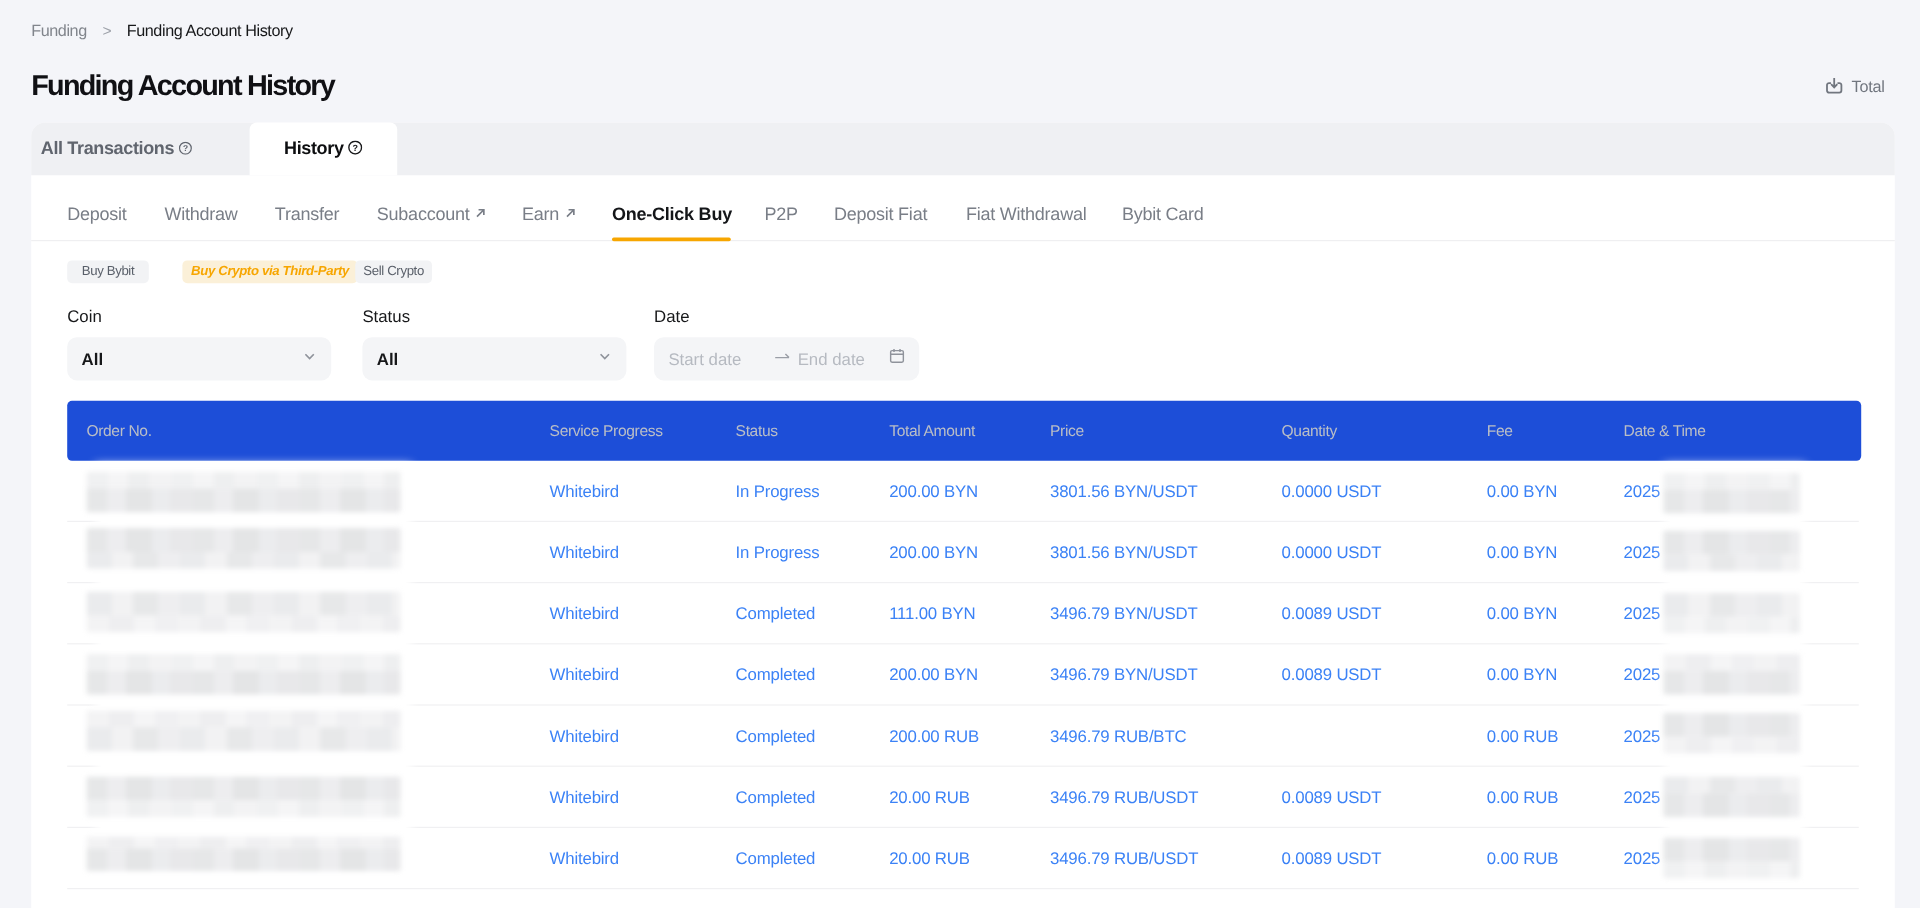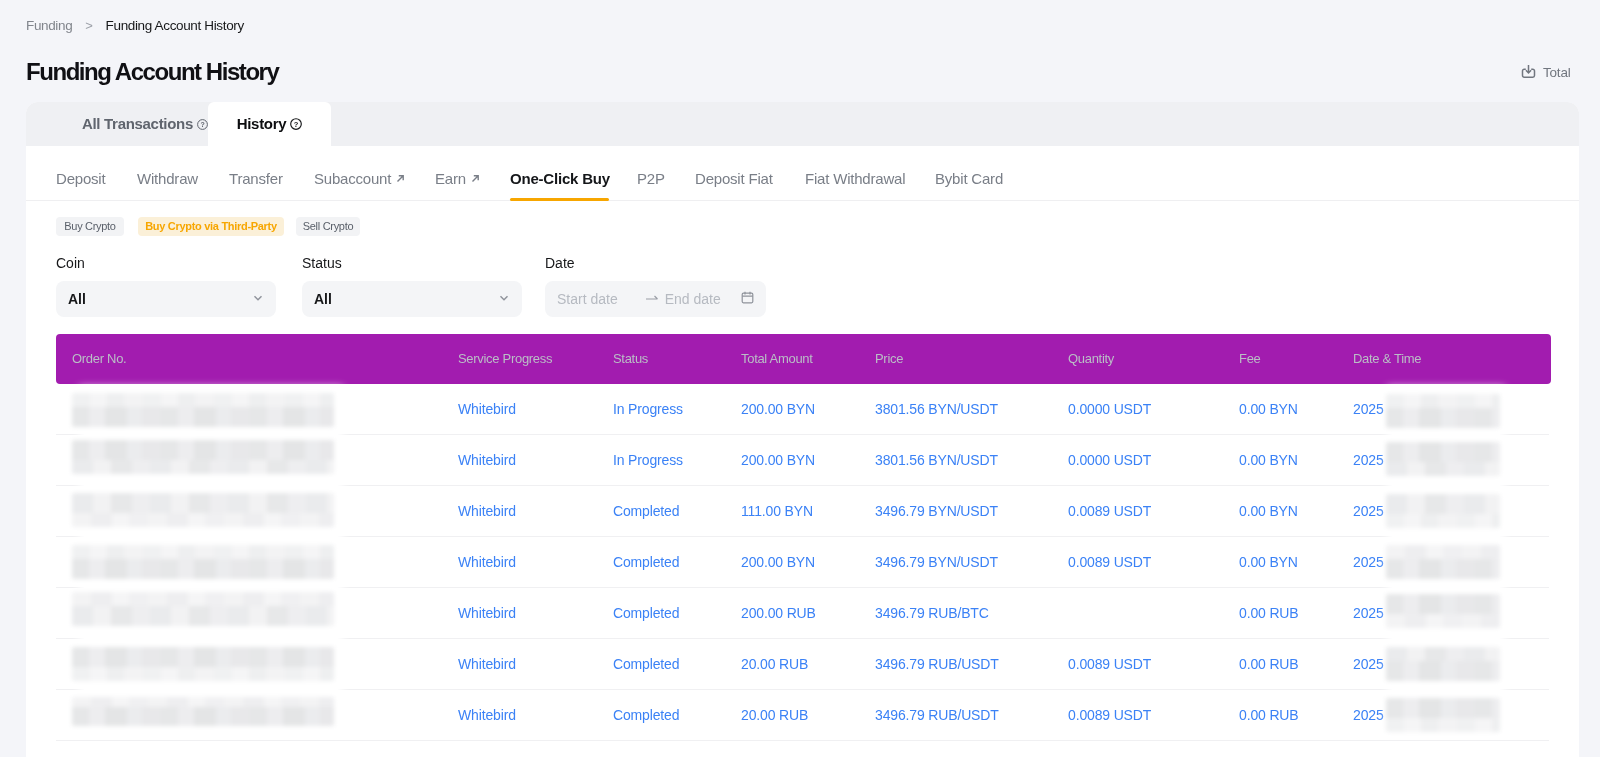--- a/index.html
+++ b/index.html
@@ -11,21 +11,21 @@
 .crumb { top:18px; left:26px; font-size:13.5px; letter-spacing:-0.35px; color:#81858c; display:flex; align-items:center; }
 .crumb .sep { margin:0 13px; color:#9ca0a8; font-size:13px; }
 .crumb .cur { color:#17181a; font-weight:500; }
 .title { top:58px; left:26px; font-size:24px; font-weight:700; color:#101014; letter-spacing:-1.45px; }
 .export { top:64px; left:1521px; width:60px; height:16px; display:flex; align-items:center; color:#71767f; font-size:13.5px; font-weight:500; letter-spacing:-0.2px; }
 .export svg { margin-right:7px; }
 
 
 .panel { left:26px; top:102px; width:1553px; height:655px; background:#ffffff; border-radius:12px 12px 0 0; }
 .tabstrip { left:0; top:0; width:1553px; height:44px; background:#eff0f3; border-radius:12px 12px 0 0; }
-.tab-inactive { left:8px; top:0; width:174px; height:44px; line-height:44px; text-align:right; font-size:15px; font-weight:600; color:#60656e; letter-spacing:-0.3px; }
+.tab-inactive { left:8px; top:0; width:174px; height:44px; line-height:44px; text-align:left; font-size:15px; font-weight:600; color:#60656e; letter-spacing:-0.3px; }
 .tab-active { left:182px; top:0; width:123px; height:44px; background:#ffffff; border-radius:6px 6px 0 0; line-height:44px; text-align:center; font-size:15px; font-weight:700; color:#0d0e10; letter-spacing:-0.3px; }
 .qicon { display:inline-block; vertical-align:-1px; margin-left:4px; }
 
 
 .subnav { left:0; top:44px; width:1553px; height:55px; border-bottom:1px solid #efeff1; }
 .sn { position:absolute; top:66px; height:22px; line-height:22px; font-size:15px; color:#797e87; white-space:nowrap; letter-spacing:-0.2px; }
 .sn.active { color:#141619; font-weight:700; }
 .sn .arr { margin-left:4px; }
 .underline { position:absolute; left:484px; top:96px; width:99px; height:3px; background:#f7a600; border-radius:2px; }
 
@@ -34,21 +34,21 @@
 .pill.on { background:#fbf0d8; color:#f7a600; font-weight:700; }
 
 
 .flabel { position:absolute; top:153px; font-size:14px; color:#17181a; }
 .fbox { position:absolute; top:179px; width:220px; height:36px; background:#f4f5f7; border-radius:8px; display:flex; align-items:center; }
 .fbox .val { margin-left:12px; font-size:14px; font-weight:700; color:#17181a; flex:1; }
 .fbox .chev { margin-right:12px; }
 .fbox .ph { font-size:14px; color:#b6bac1; }
 
 
-.thead { position:absolute; left:30px; top:232px; width:1495px; height:50px; background:#a21caf; border-radius:4px; }
+.thead { position:absolute; left:30px; top:232px; width:1495px; height:50px; background:#1d4ed8; border-radius:4px; }
 .th { position:absolute; top:0; height:50px; line-height:50px; font-size:13px; color:#babec6; white-space:nowrap; letter-spacing:-0.3px; }
 .row { position:absolute; left:30px; width:1495px; height:51px; }
 .row .bline { position:absolute; left:0px; right:2px; bottom:0; height:1px; background:#f0f0f2; }
 .td { position:absolute; top:0; height:51px; line-height:51px; font-size:14px; color:#3b82f6; white-space:nowrap; letter-spacing:-0.15px; }
 
 
 .c1 { left:16px; }   
 .c2 { left:402px; }  
 .c3 { left:557px; }  
 .c4 { left:685px; }  
@@ -105,22 +105,22 @@
     <div class="sn" style="left:409px;">Earn<span class="arr"><svg width="11" height="11" viewBox="0 0 11 11" fill="none" stroke="#797e87" stroke-width="1.4">
             <path d="M2.5 8.5 L8.2 2.8 M3.8 2.8 H8.2 V7.2"></path>
           </svg></span></div>
     <div class="sn active" style="left:484px;">One-Click Buy</div>
     <div class="sn" style="left:611px;">P2P</div>
     <div class="sn" style="left:669px;">Deposit Fiat</div>
     <div class="sn" style="left:779px;">Fiat Withdrawal</div>
     <div class="sn" style="left:909px;">Bybit Card</div>
     <div class="underline"></div>
 
-    <div class="pill" style="left:30px; width:68px;">Buy Crypto</div>
-    <div class="pill on" style="left:112px; width:146px;">Buy Crypto via Third-Party</div>
+    <div class="pill" style="left:30px; width:68px;">Buy Bybit</div>
+    <div class="pill on" style="left:126px; width:146px;font-style:italic;">Buy Crypto via Third-Party</div>
     <div class="pill" style="left:270px; width:64px;">Sell Crypto</div>
 
     <div class="flabel" style="left:30px;">Coin</div>
     <div class="flabel" style="left:276px;">Status</div>
     <div class="flabel" style="left:519px;">Date</div>
     <div class="fbox" style="left:30px;">
         <span class="val">All</span>
         <span class="chev"><svg width="12" height="12" viewBox="0 0 12 12" fill="none" stroke="#8f939b" stroke-width="1.4">
             <path d="M2.5 4.2 L6 7.8 L9.5 4.2"></path>
           </svg></span>

